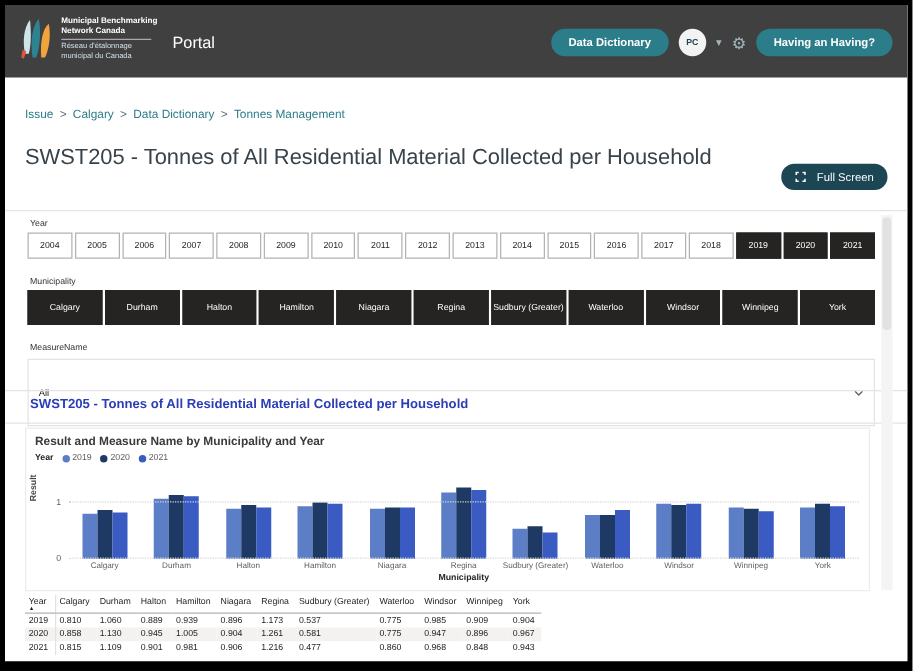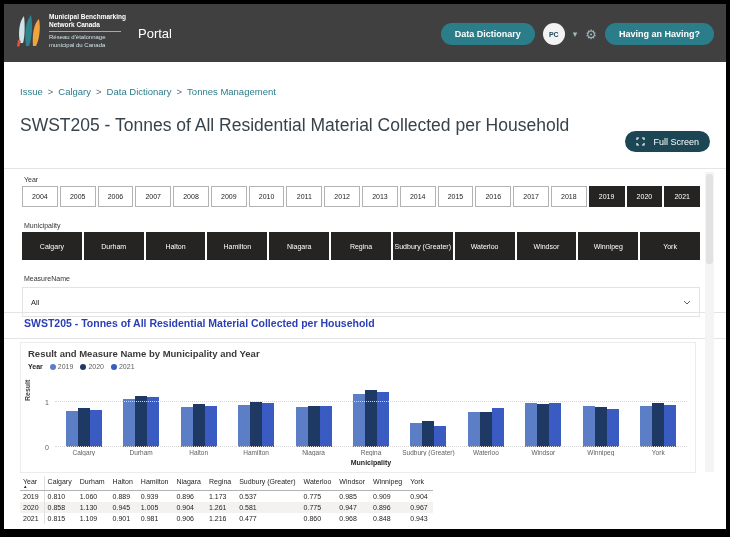--- a/index.html
+++ b/index.html
@@ -32,21 +32,21 @@
   
   .flabel{position:absolute;left:20px;font-size:7px;color:#333;}
   .frow{position:absolute;left:18px;right:26px;display:flex;gap:2px;}
   .fbtn{flex:1;border:1px solid #b3b3b3;background:#fff;color:#252423;font-size:7px;
         font-family:inherit;cursor:pointer;padding:0;}
   .fbtn.year{height:21px;}
   .fbtn.muni{height:28px;}
   .fbtn.sel{background:#252423;border-color:#252423;color:#fff;}
   .dropdown{position:absolute;left:18px;right:26px;top:283px;height:20px;border:1px solid #e3e3e3;
             background:#fff;display:flex;align-items:center;justify-content:space-between;
-            padding:4px 8px;font-size:7.5px;color:#252423;cursor:pointer;}
+            padding:16px 8px;font-size:7.5px;color:#252423;cursor:pointer;}
   .measure-heading{position:absolute;top:313px;left:20px;font-size:10.5px;font-weight:bold;color:#2b3eb5;}
   .scroll-track{position:absolute;top:168px;right:12px;bottom:57px;width:9px;background:#f4f4f4;cursor:pointer;}
   .scroll-thumb{position:absolute;top:2px;left:1px;width:7px;height:90px;background:#e2e2e2;border-radius:3px;}
   
   .chart-card{position:absolute;top:338px;left:16px;right:30px;height:129px;border:1px solid #ececec;background:#fff;}
   .chart-title{position:absolute;top:5px;left:7px;font-size:9.5px;font-weight:bold;color:#3b3a39;}
   .legend{position:absolute;top:20px;left:7px;display:flex;align-items:center;gap:7px;font-size:7px;}
   .legend-title{font-weight:bold;color:#252423;}
   .lgi{display:flex;align-items:center;gap:2px;cursor:pointer;}
   .lgd{width:6px;height:6px;border-radius:50%;display:inline-block;}

